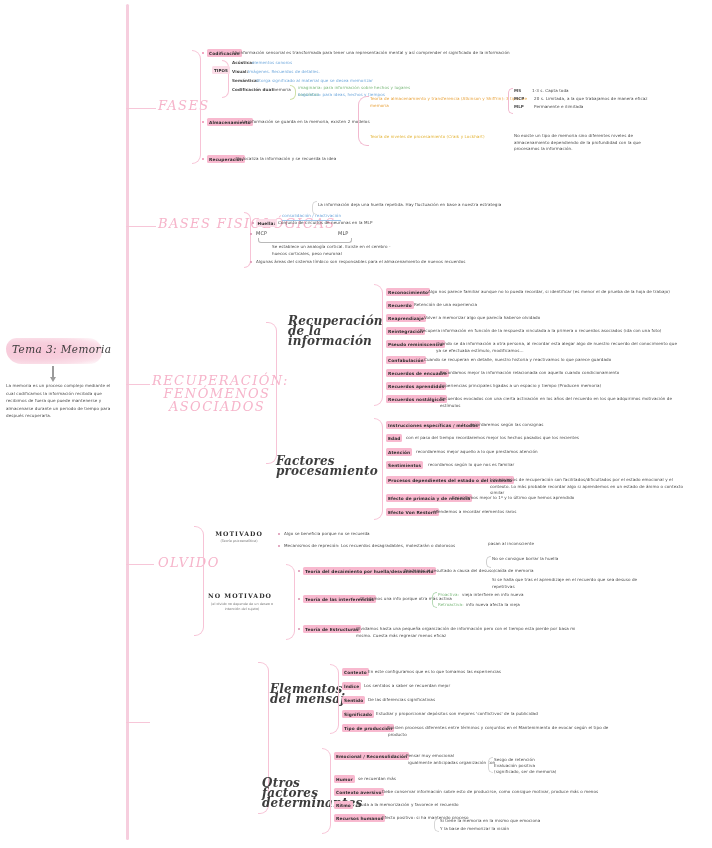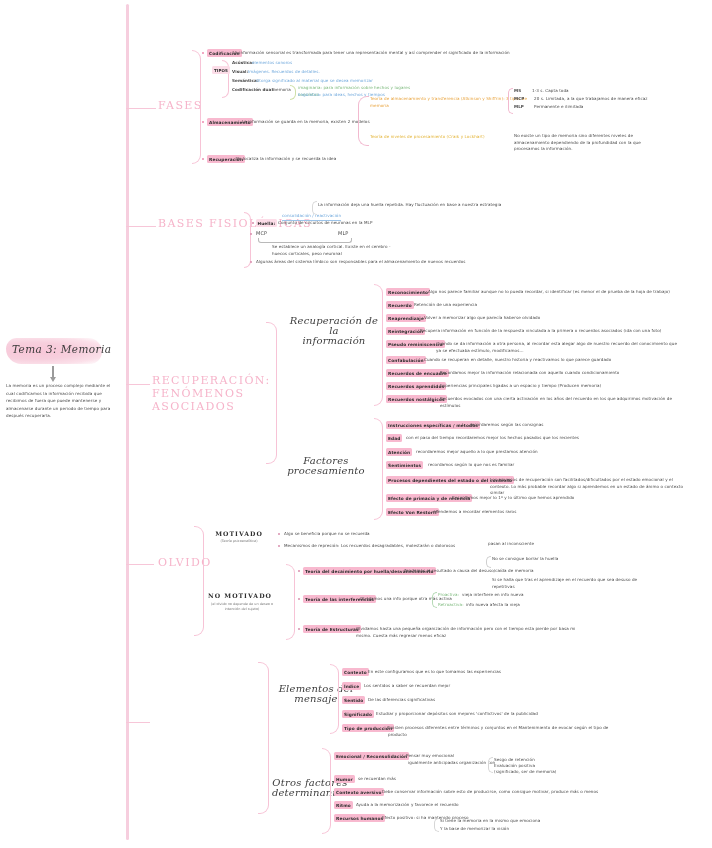--- a/index.html
+++ b/index.html
@@ -21,22 +21,22 @@
     font-size:10.5px;color:#3a3a3a;letter-spacing:.4px;white-space:nowrap;}
   .title-stem{position:absolute;left:52px;top:366px;width:1.5px;height:14px;background:#9b9b9b;}
   .title-stem:after{content:"";position:absolute;left:-2.5px;top:11px;
     border-left:3.5px solid transparent;border-right:3.5px solid transparent;
     border-top:5px solid #9b9b9b;}
   .title-para{position:absolute;left:6px;top:382px;width:108px;
     font-size:4.1px;line-height:7.6px;color:#4a4a4a;letter-spacing:.1px;}
 
   
   .sec-label{position:absolute;font-family:"DejaVu Serif","Liberation Serif",serif;
-    color:#f6b4ca;letter-spacing:1.4px;font-size:11px;line-height:12px;
-    text-transform:uppercase;white-space:pre-line;}
+    color:#f6b4ca;letter-spacing:1.4px;font-size:13px;line-height:12px;
+    text-transform:uppercase;white-space:pre-line;font-style:italic;}
 
   
   .brk{position:absolute;border:1.6px solid #f7c3d6;border-left:none;
        border-radius:0 9px 9px 0;}
   .brk-l{position:absolute;border:1.6px solid #f7c3d6;border-right:none;
        border-radius:9px 0 0 9px;}
 
   .conn{position:absolute;background:#f7c6d8;height:1.3px;}
 
   
@@ -51,22 +51,22 @@
   .chip.pale{background:#fcdde8;}
 
   
   .ink-blue{color:#6fa8dc;}
   .ink-orange{color:#e8a33d;}
   .ink-yellow{color:#e3b335;}
   .ink-green{color:#7cb97c;}
 
   
   .sub-head{position:absolute;font-family:"DejaVu Serif","Liberation Serif",serif;
-    font-style:italic;font-size:10px;line-height:10px;color:#3d3d3d;
-    letter-spacing:.2px;white-space:pre-line;text-align:center;}
+    font-style:italic;font-size:12px;line-height:10px;color:#3d3d3d;
+    letter-spacing:.2px;white-space:pre-line;font-weight:bold;}
   .mid-head{position:absolute;font-family:"DejaVu Serif","Liberation Serif",serif;
     font-size:6.2px;line-height:8.5px;color:#2e2e2e;letter-spacing:1px;
     text-align:center;font-weight:bold;white-space:pre-line;}
   .mid-sub{position:absolute;font-size:3.4px;line-height:5px;color:#777;
     text-align:center;width:70px;}
 
   .bullet{position:absolute;width:2.2px;height:2.2px;border-radius:50%;
     background:#d98fae;}
   .sq{position:absolute;width:2.4px;height:2.4px;background:#f2a9c4;}
 
@@ -145,21 +145,21 @@
 
   <div class="bullet" style="left:250px;top:233px;"></div>
   <div class="hw" style="left:256px;top:230px;font-size:5px;">MCP</div>
   <div class="hw" style="left:338px;top:230px;font-size:5px;">MLP</div>
   <div class="brk" style="left:258px;top:238px;width:92px;height:4px;border-top:none;border-left:1.1px solid #b9b9b9;border-right:1.1px solid #b9b9b9;border-bottom:1.1px solid #b9b9b9;border-radius:0 0 3px 3px;"></div>
   <div class="hw" style="left:272px;top:244px;width:130px;">Se establece un analogía cortical. Existe en el cerebro - huecos corticales, peso neuronal</div>
 
   <div class="bullet" style="left:250px;top:261px;"></div>
   <div class="hw" style="left:256px;top:259px;width:240px;">Algunas áreas del sistema límbico son responsables para el almacenamiento de nuevos recuerdos</div>
 
-  <div class="sec-label" style="left:152px;top:374px;width:130px;line-height:13px;">RECUPERACIÓN: FENÓMENOS
+  <div class="sec-label" style="left:152px;top:374px;text-align:center;width:130px;line-height:13px;">RECUPERACIÓN: FENÓMENOS
 ASOCIADOS</div>
   <div class="conn" style="left:126px;top:384px;width:24px;"></div>
   <div class="brk" style="left:266px;top:322px;width:10px;height:140px;"></div>
 
   <div class="sub-head" style="left:288px;top:316px;width:92px;">Recuperación de la
 información</div>
   <div class="brk" style="left:374px;top:284px;width:8px;height:120px;"></div>
 
   <div class="chip" style="left:386px;top:288px;">Reconocimiento</div>
   <div class="hw" style="left:428px;top:289px;width:250px;">Algo nos parece familiar aunque no lo pueda recordar, si identificar (es menor el de prueba de la hoja de trabajo)</div>

